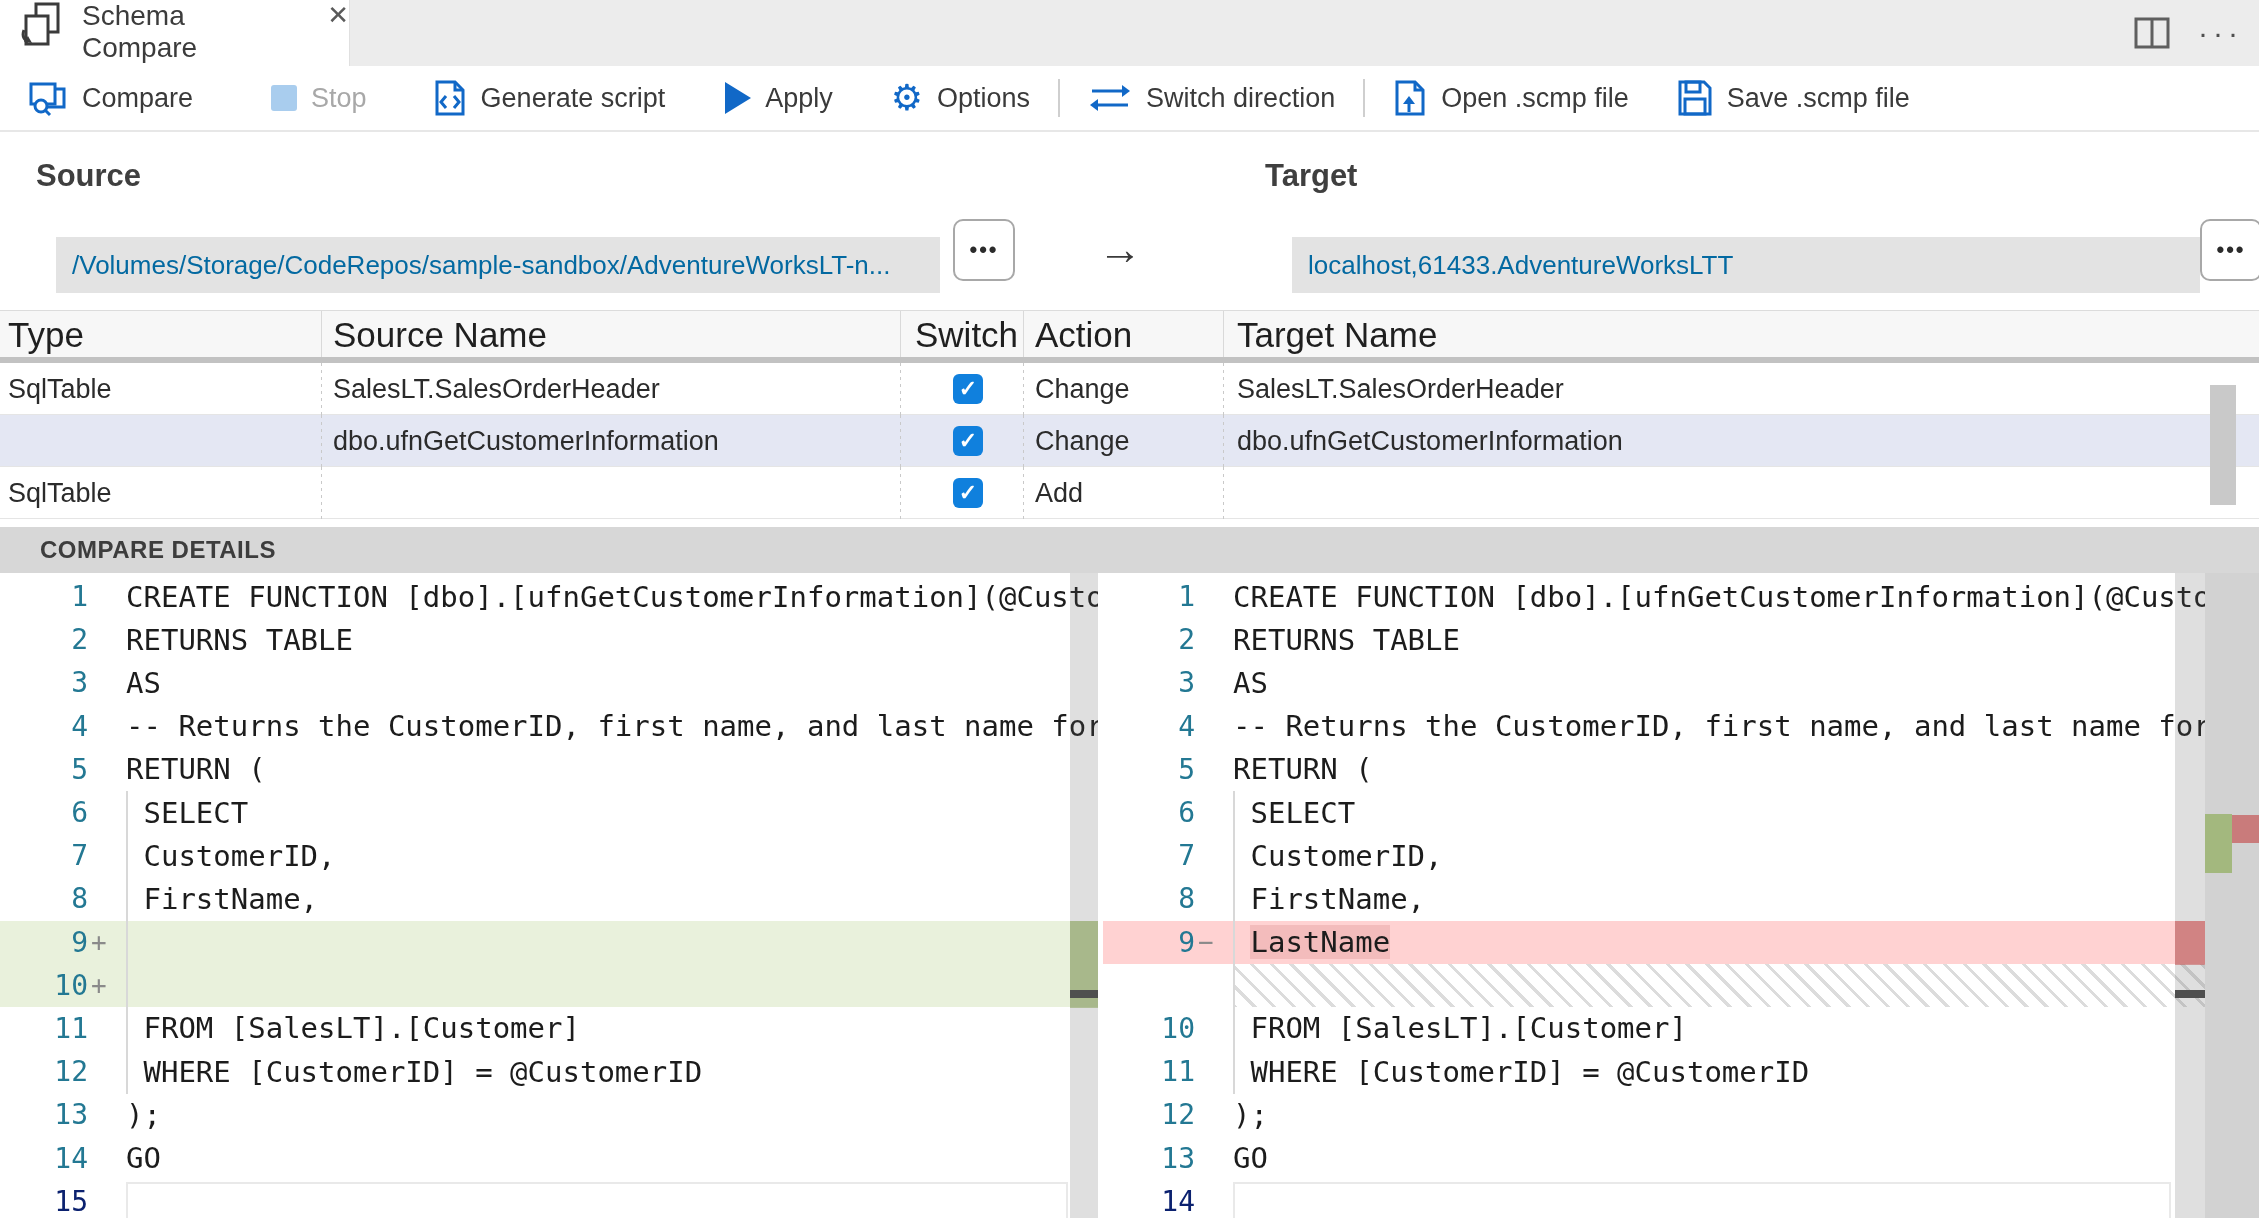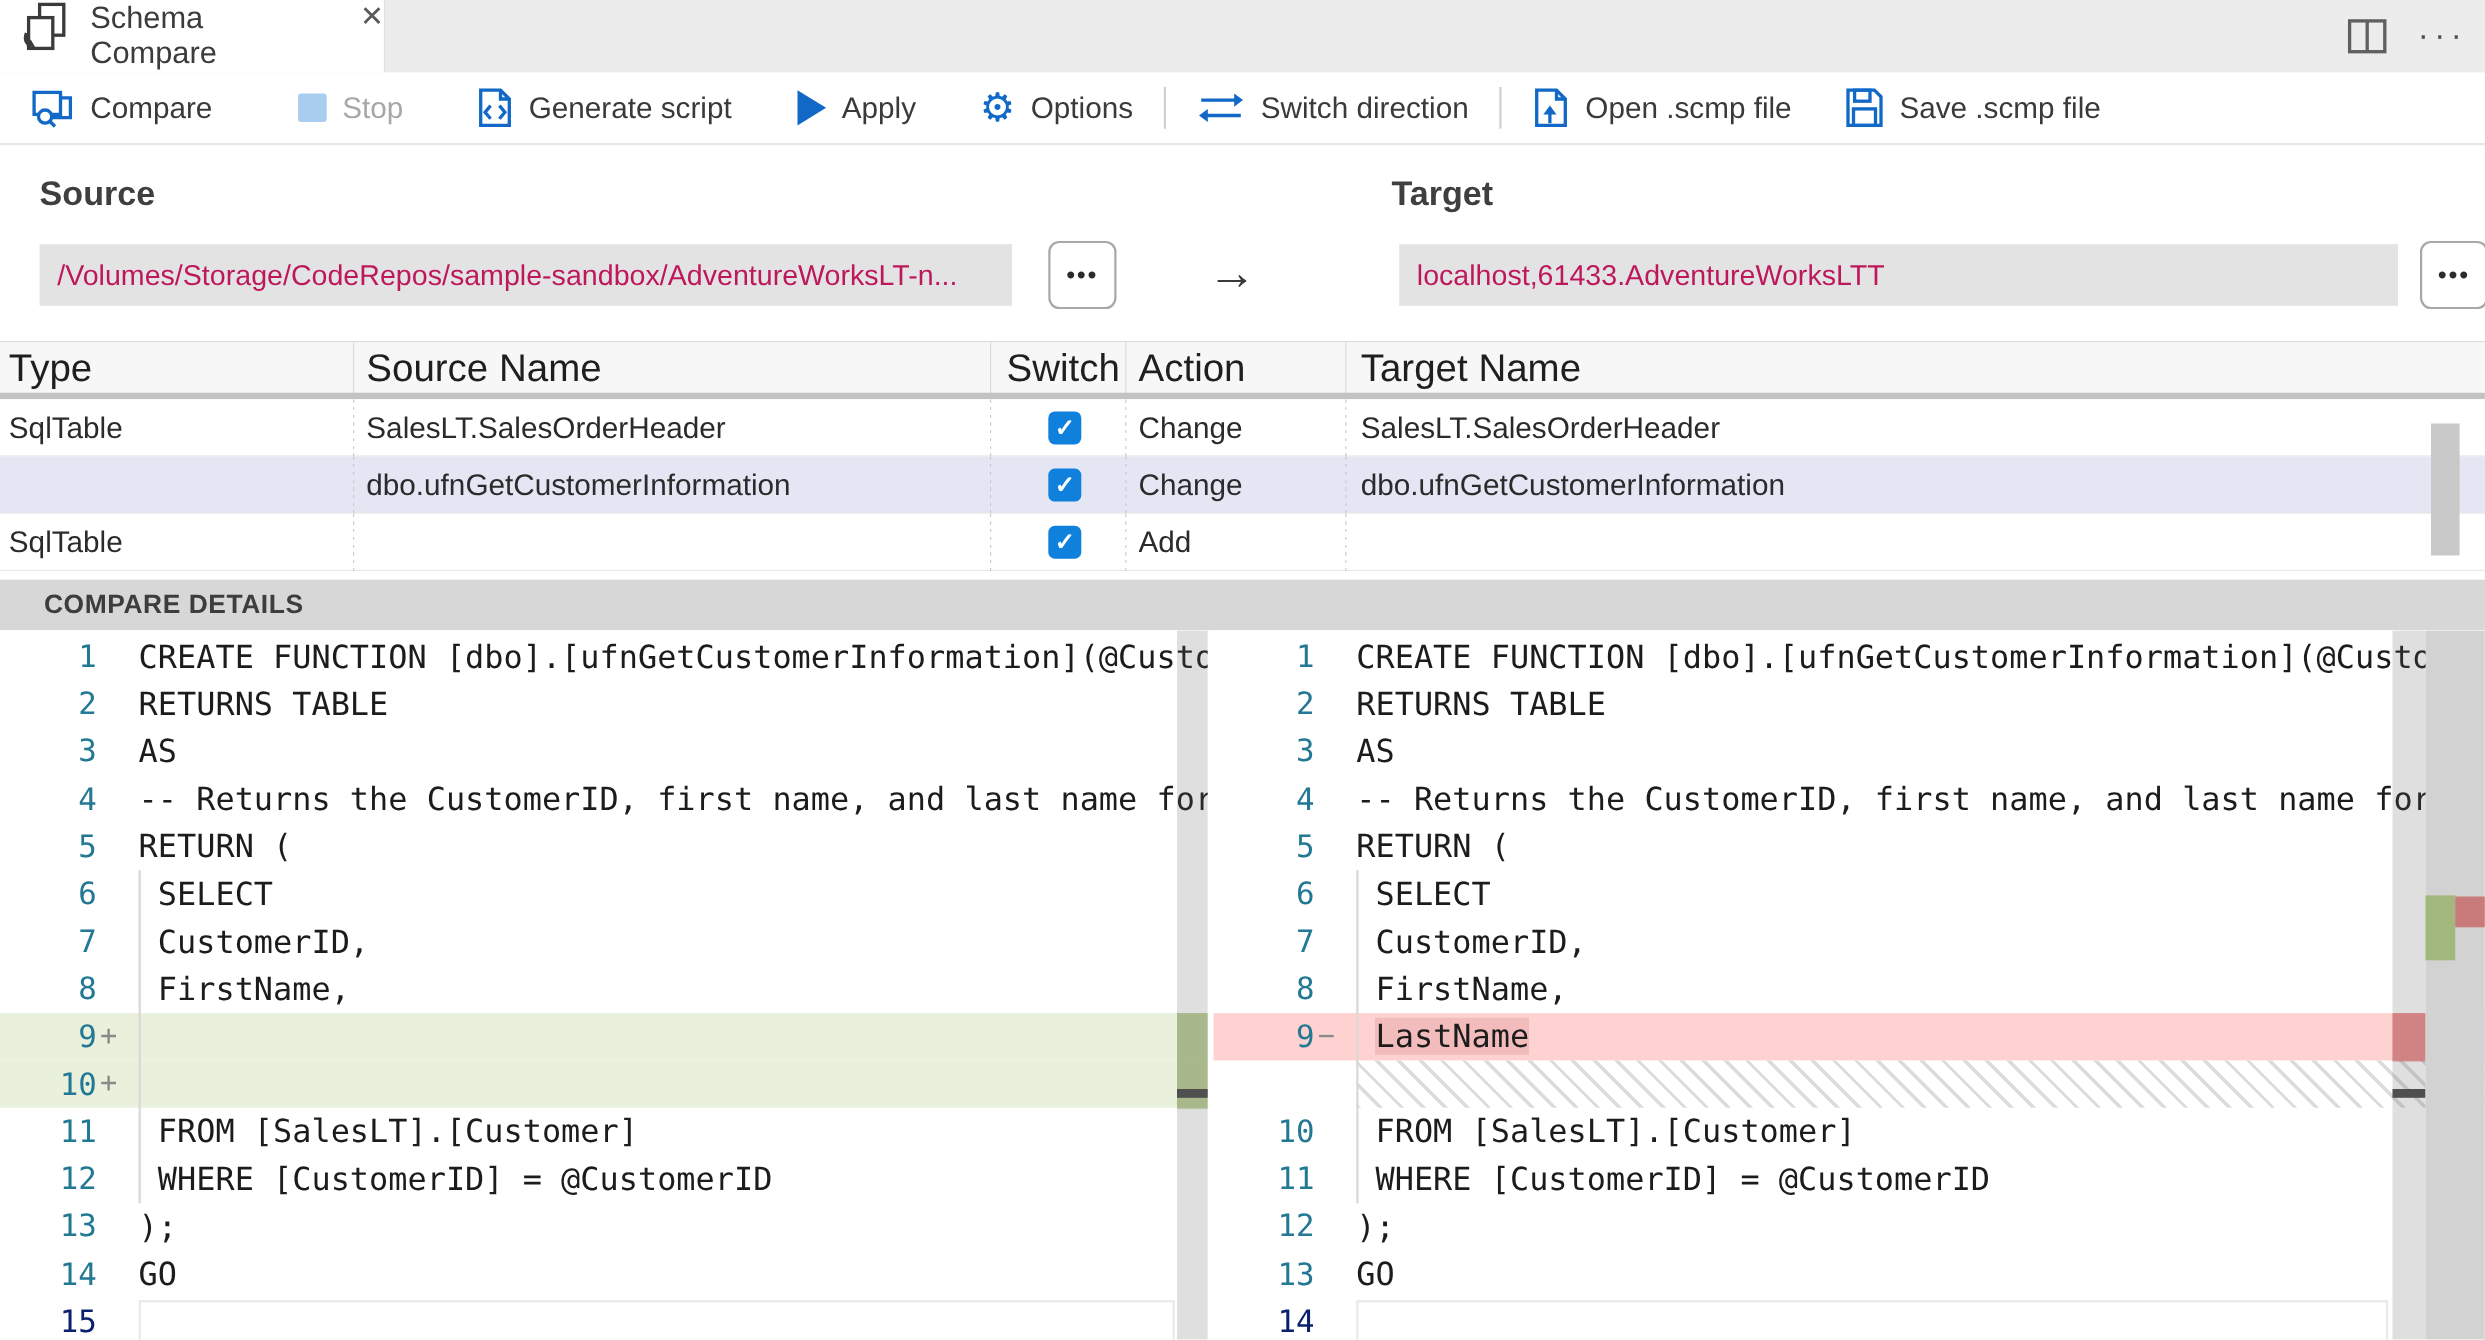--- a/index.html
+++ b/index.html
@@ -21,22 +21,22 @@
     border-bottom:2px solid #e7e7e7; display:flex; align-items:center; }
   .tb-item { display:flex; align-items:center; gap:14px; margin-left:28px; font-size:27px; color:#3a3a3a; white-space:nowrap; }
   .tb-item.disabled { color:#a8a8a8; }
   .tb-sep { width:2px; height:38px; background:#cfcfcf; margin-left:28px; }
   .tri { width:0; height:0; border-left:26px solid #1168c7; border-top:16px solid transparent; border-bottom:16px solid transparent; }
   .stop-sq { width:26px; height:26px; background:#a9cdee; border-radius:3px; }
   .gear { font-size:36px; color:#1168c7; line-height:36px; }
 
   
   .sec-label { position:absolute; top:158px; font-size:31px; font-weight:bold; color:#3f3f3f; }
-  .pathbox { position:absolute; top:222px; height:56px; background:#e3e3e3; color:#be185d;
-    font-size:26px; line-height:56px; padding-left:16px; white-space:nowrap; overflow:hidden; }
+  .pathbox { position:absolute; top:237px; height:56px; background:#e3e3e3; color:#0369a1;
+    font-size:26px; line-height:56px; padding-left:16px; white-space:nowrap; overflow:hidden;margin-left:20px; }
   .browse { position:absolute; top:219px; width:62px; height:62px; background:#fff;
     border:2px solid #a8a8a8; border-radius:10px; color:#2b2b2b; font-size:22px; font-weight:bold;
     display:flex; align-items:center; justify-content:center; letter-spacing:2px; }
   #dir-arrow { position:absolute; left:1098px; top:224px; font-size:44px; color:#3a3a3a; }
 
   
   #grid { position:absolute; left:0; top:310px; width:2259px; height:217px; }
   #grid-header { position:absolute; left:0; top:0; width:2259px; height:47px; background:#f7f7f7;
     border-top:1px solid #dcdcdc; }
   #grid-header .hcell { position:absolute; top:0; height:47px; line-height:47px; font-size:35px; color:#1f1f1f; }

